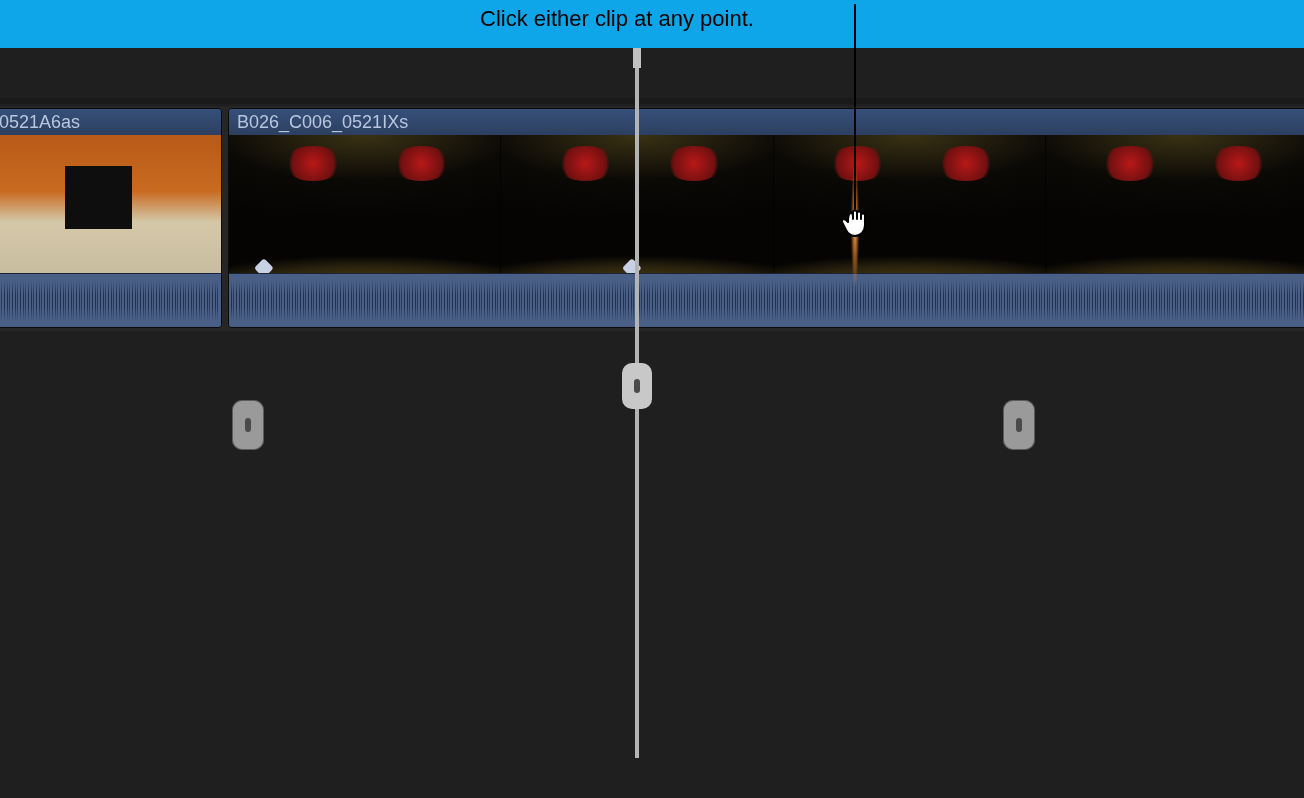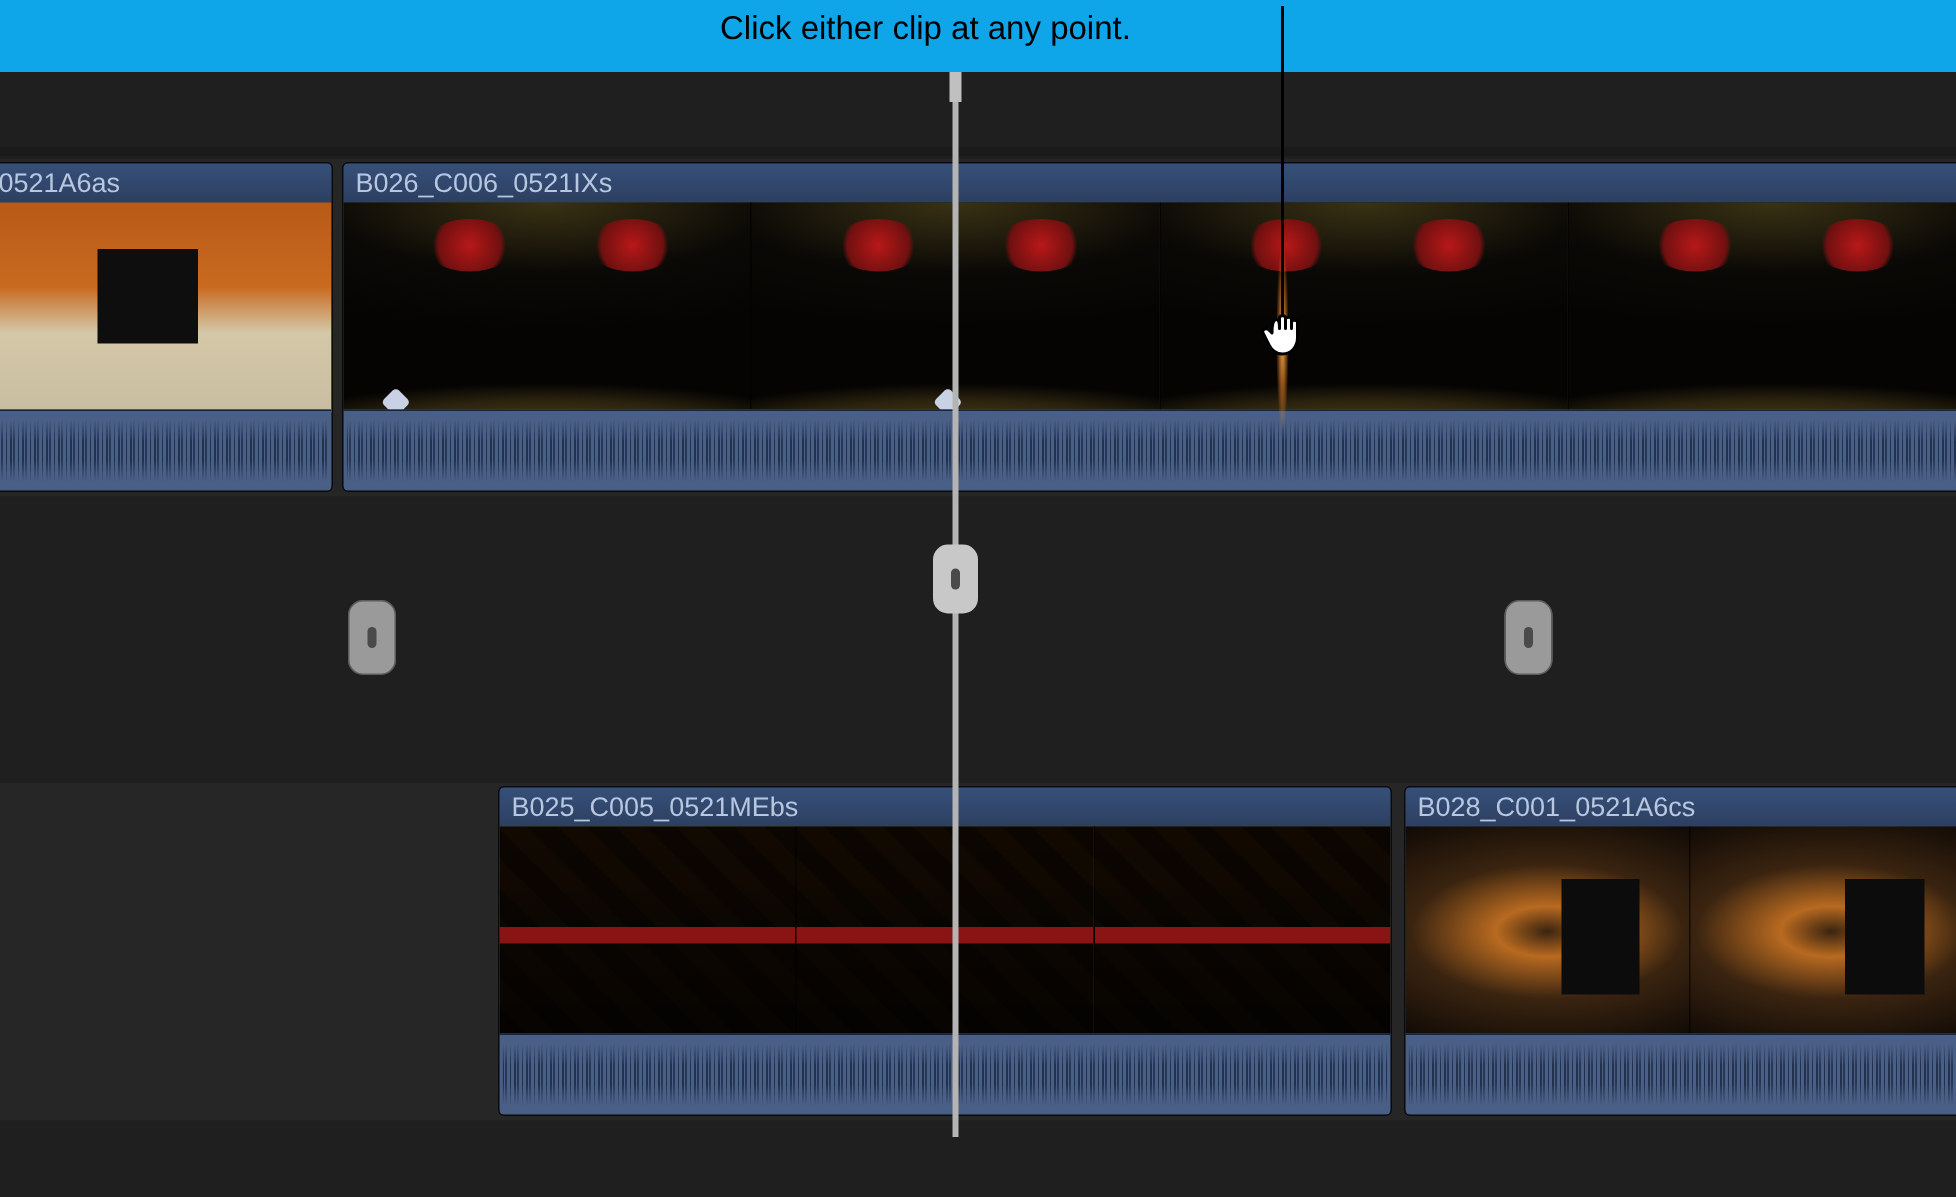--- a/index.html
+++ b/index.html
@@ -269,45 +269,20 @@
 
   <div class="sync-handle" style="left:232px;"></div>
   <div class="sync-handle" style="left:1003px;"></div>
 
   <div class="playhead-scrub" style="left:630px;">
     <div class="stem"></div>
     <div class="cap"></div>
     <div class="knob"></div>
   </div>
 
-  <div class="track-row track-lower">
-
-    <div class="clip" style="left:332px; width:596px;">
-      <div class="clip-title-bar">B025_C005_0521MEbs</div>
-      <div class="clip-thumbs">
-        <div class="thumb thumb-wall"></div>
-        <div class="thumb thumb-wall"></div>
-        <div class="thumb thumb-wall"></div>
-      </div>
-      <div class="audio-strip">
-        <div class="audio-wave"></div>
-      </div>
-    </div>
-
-    <div class="clip" style="left:936px; width:380px;">
-      <div class="clip-title-bar">B028_C001_0521A6cs</div>
-      <div class="clip-thumbs">
-        <div class="thumb thumb-tunnel"></div>
-        <div class="thumb thumb-tunnel"></div>
-      </div>
-      <div class="audio-strip">
-        <div class="audio-wave"></div>
-      </div>
-    </div>
-  </div>
 
   <div class="hand-cursor" style="left:834px; top:152px;">
     <svg viewBox="0 0 44 44" width="44" height="44">
       <path d="M14 22 c0-3 0-9 3-9 c2 0 2 3 2 6 v-7 c0-2 4-2 4 0 v7 v-6 c0-2 4-2 4 0 v6 v-4 c0-2 4-2 4 0 v10 c0 6-4 11-10 11 c-4 0-7-2-9-6 l-4-8 c-1-2 2-4 4-2 z" fill="#ffffff" stroke="#000000" stroke-width="2" stroke-linejoin="round"></path>
     </svg>
   </div>
 
 </div>
 
 </body></html>

